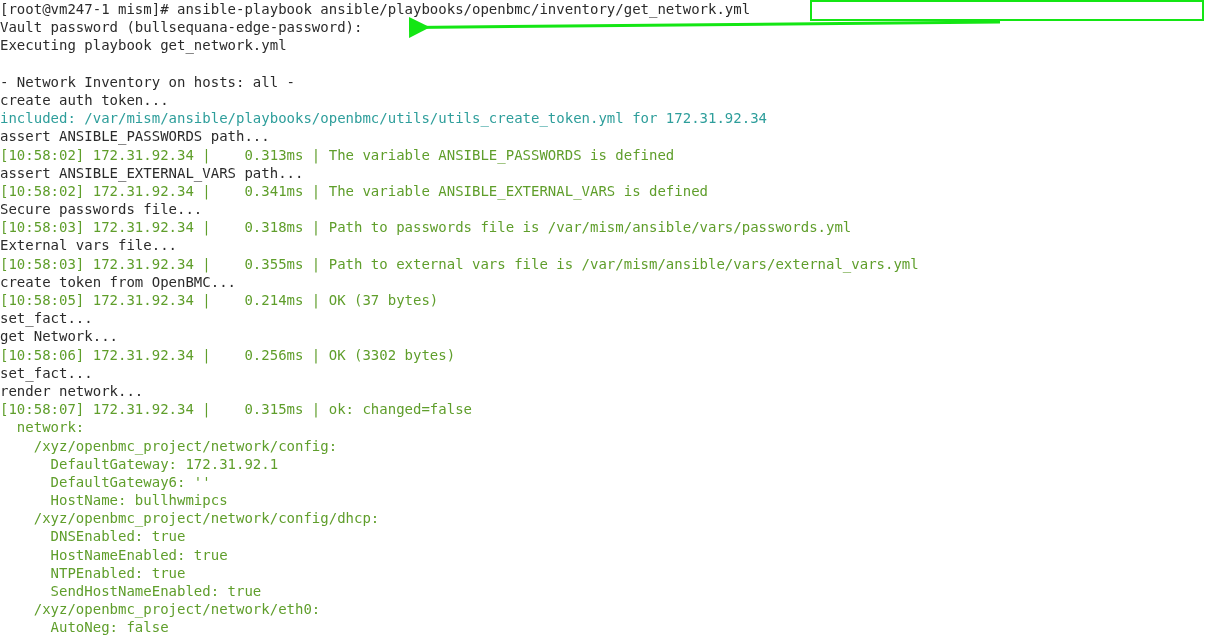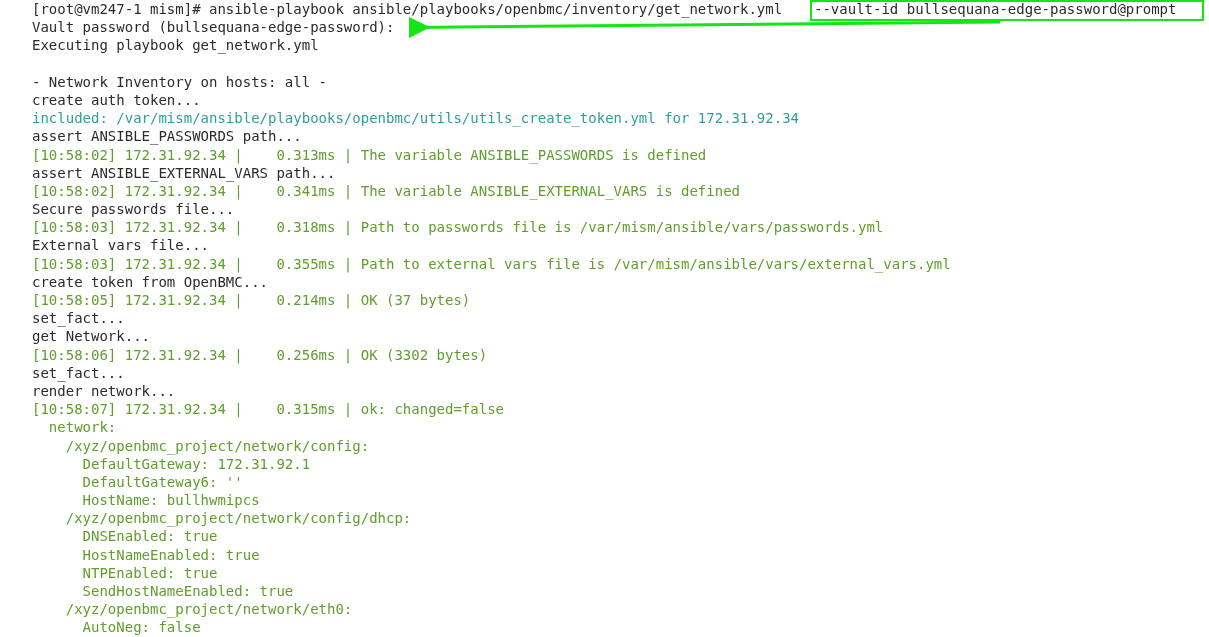--- a/index.html
+++ b/index.html
@@ -32,21 +32,20 @@
     font-size: 14px;
     line-height: 18.2px;
     letter-spacing: 0px;
     white-space: pre;
     color: #2b2b2b;
   }
   .line {
     height: 18.2px;
     white-space: pre;
     font-family: "DejaVu Sans Mono", "Liberation Mono", monospace;
-    padding-left: 32px;
   }
 
   
   #annotation-layer {
     position: absolute;
     left: 0;
     top: 0;
     width: 1209px;
     height: 637px;
     pointer-events: none;
@@ -92,16 +91,15 @@
     <svg id="callout-arrow" viewBox="0 0 1209 637" width="1209" height="637" xmlns="http://www.w3.org/2000/svg">
       <defs>
         <marker id="arrowhead" markerWidth="7" markerHeight="7" refX="6" refY="3.5" orient="auto" markerUnits="strokeWidth">
           <polygon points="0 3.5, 7 0, 7 7" fill="#14e614"></polygon>
         </marker>
       </defs>
       <line x1="1000" y1="22" x2="412" y2="27.5" stroke="#14e614" stroke-width="3" marker-end="url(#arrowhead)"></line>
     </svg>
 
     <div id="callout-box"></div>
-    <div id="callout-text">--vault-id bullsequana-edge-password@prompt</div>
 
   </div>
 </div>
 
 </body></html>

